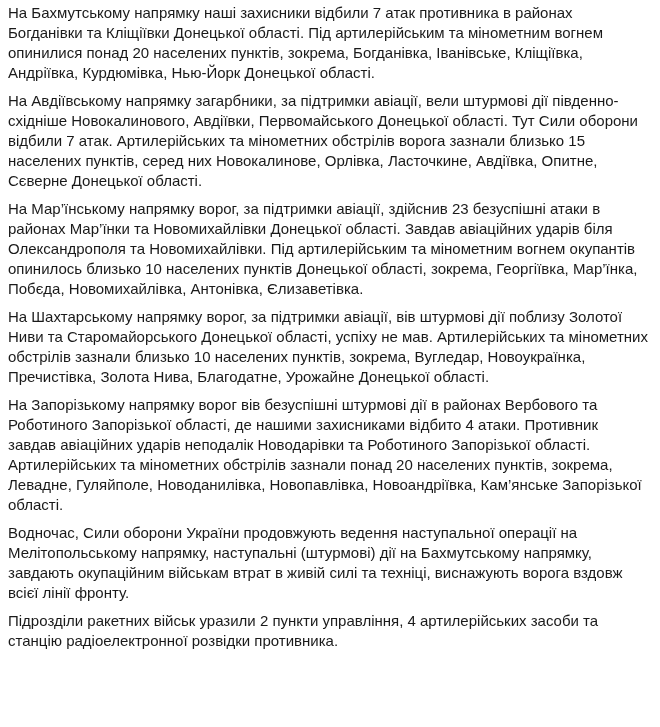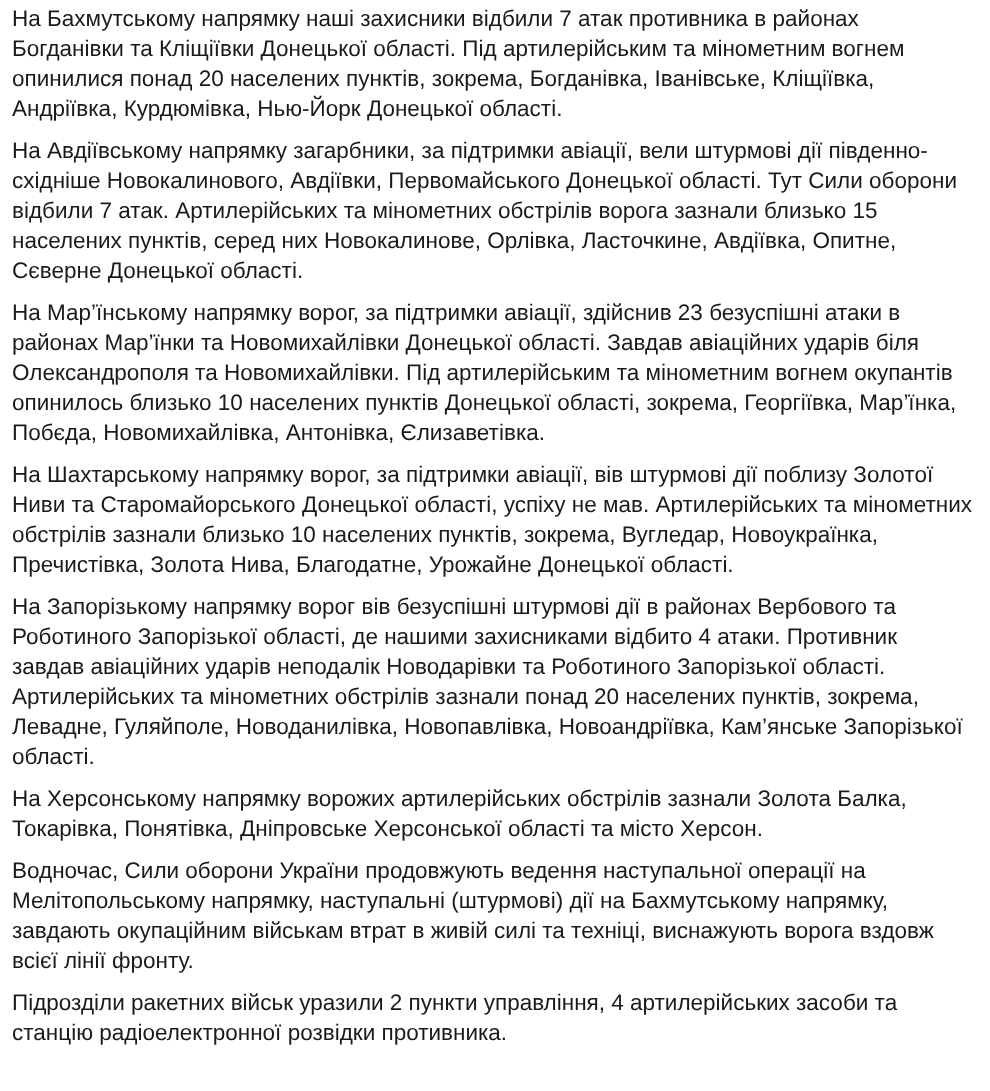--- a/index.html
+++ b/index.html
@@ -31,16 +31,15 @@
 </style>
 </head>
 <body>
 
 <div class="report">
   <p>На Бахмутському напрямку наші захисники відбили 7 атак противника в районах Богданівки та Кліщіївки Донецької області. Під артилерійським та мінометним вогнем опинилися понад 20 населених пунктів, зокрема, Богданівка, Іванівське, Кліщіївка, Андріївка, Курдюмівка, Нью-Йорк Донецької області.</p>
   <p>На Авдіївському напрямку загарбники, за підтримки авіації, вели штурмові дії південно-східніше Новокалинового, Авдіївки, Первомайського Донецької області. Тут Сили оборони відбили 7 атак. Артилерійських та мінометних обстрілів ворога зазнали близько 15 населених пунктів, серед них Новокалинове, Орлівка, Ласточкине, Авдіївка, Опитне, Сєверне Донецької області.</p>
   <p>На Мар’їнському напрямку ворог, за підтримки авіації, здійснив 23 безуспішні атаки в районах Мар’їнки та Новомихайлівки Донецької області. Завдав авіаційних ударів біля Олександрополя та Новомихайлівки. Під артилерійським та мінометним вогнем окупантів опинилось близько 10 населених пунктів Донецької області, зокрема, Георгіївка, Мар’їнка, Побєда, Новомихайлівка, Антонівка, Єлизаветівка.</p>
   <p>На Шахтарському напрямку ворог, за підтримки авіації, вів штурмові дії поблизу Золотої Ниви та Старомайорського Донецької області, успіху не мав. Артилерійських та мінометних обстрілів зазнали близько 10 населених пунктів, зокрема, Вугледар, Новоукраїнка, Пречистівка, Золота Нива, Благодатне, Урожайне Донецької області.</p>
   <p>На Запорізькому напрямку ворог вів безуспішні штурмові дії в районах Вербового та Роботиного Запорізької області, де нашими захисниками відбито 4 атаки. Противник завдав авіаційних ударів неподалік Новодарівки та Роботиного Запорізької області. Артилерійських та мінометних обстрілів зазнали понад 20 населених пунктів, зокрема, Левадне, Гуляйполе, Новоданилівка, Новопавлівка, Новоандріївка, Кам’янське Запорізької області.</p>
-  <p>На Херсонському напрямку ворожих артилерійських обстрілів зазнали Золота Балка, Токарівка, Понятівка, Дніпровське Херсонської області та місто Херсон.</p>
   <p>Водночас, Сили оборони України продовжують ведення наступальної операції на Мелітопольському напрямку, наступальні (штурмові) дії на Бахмутському напрямку, завдають окупаційним військам втрат в живій силі та техніці, виснажують ворога вздовж всієї лінії фронту.</p>
   <p>Підрозділи ракетних військ уразили 2 пункти управління, 4 артилерійських засоби та станцію радіоелектронної розвідки противника.</p>
 </div>
 
 </body></html>

